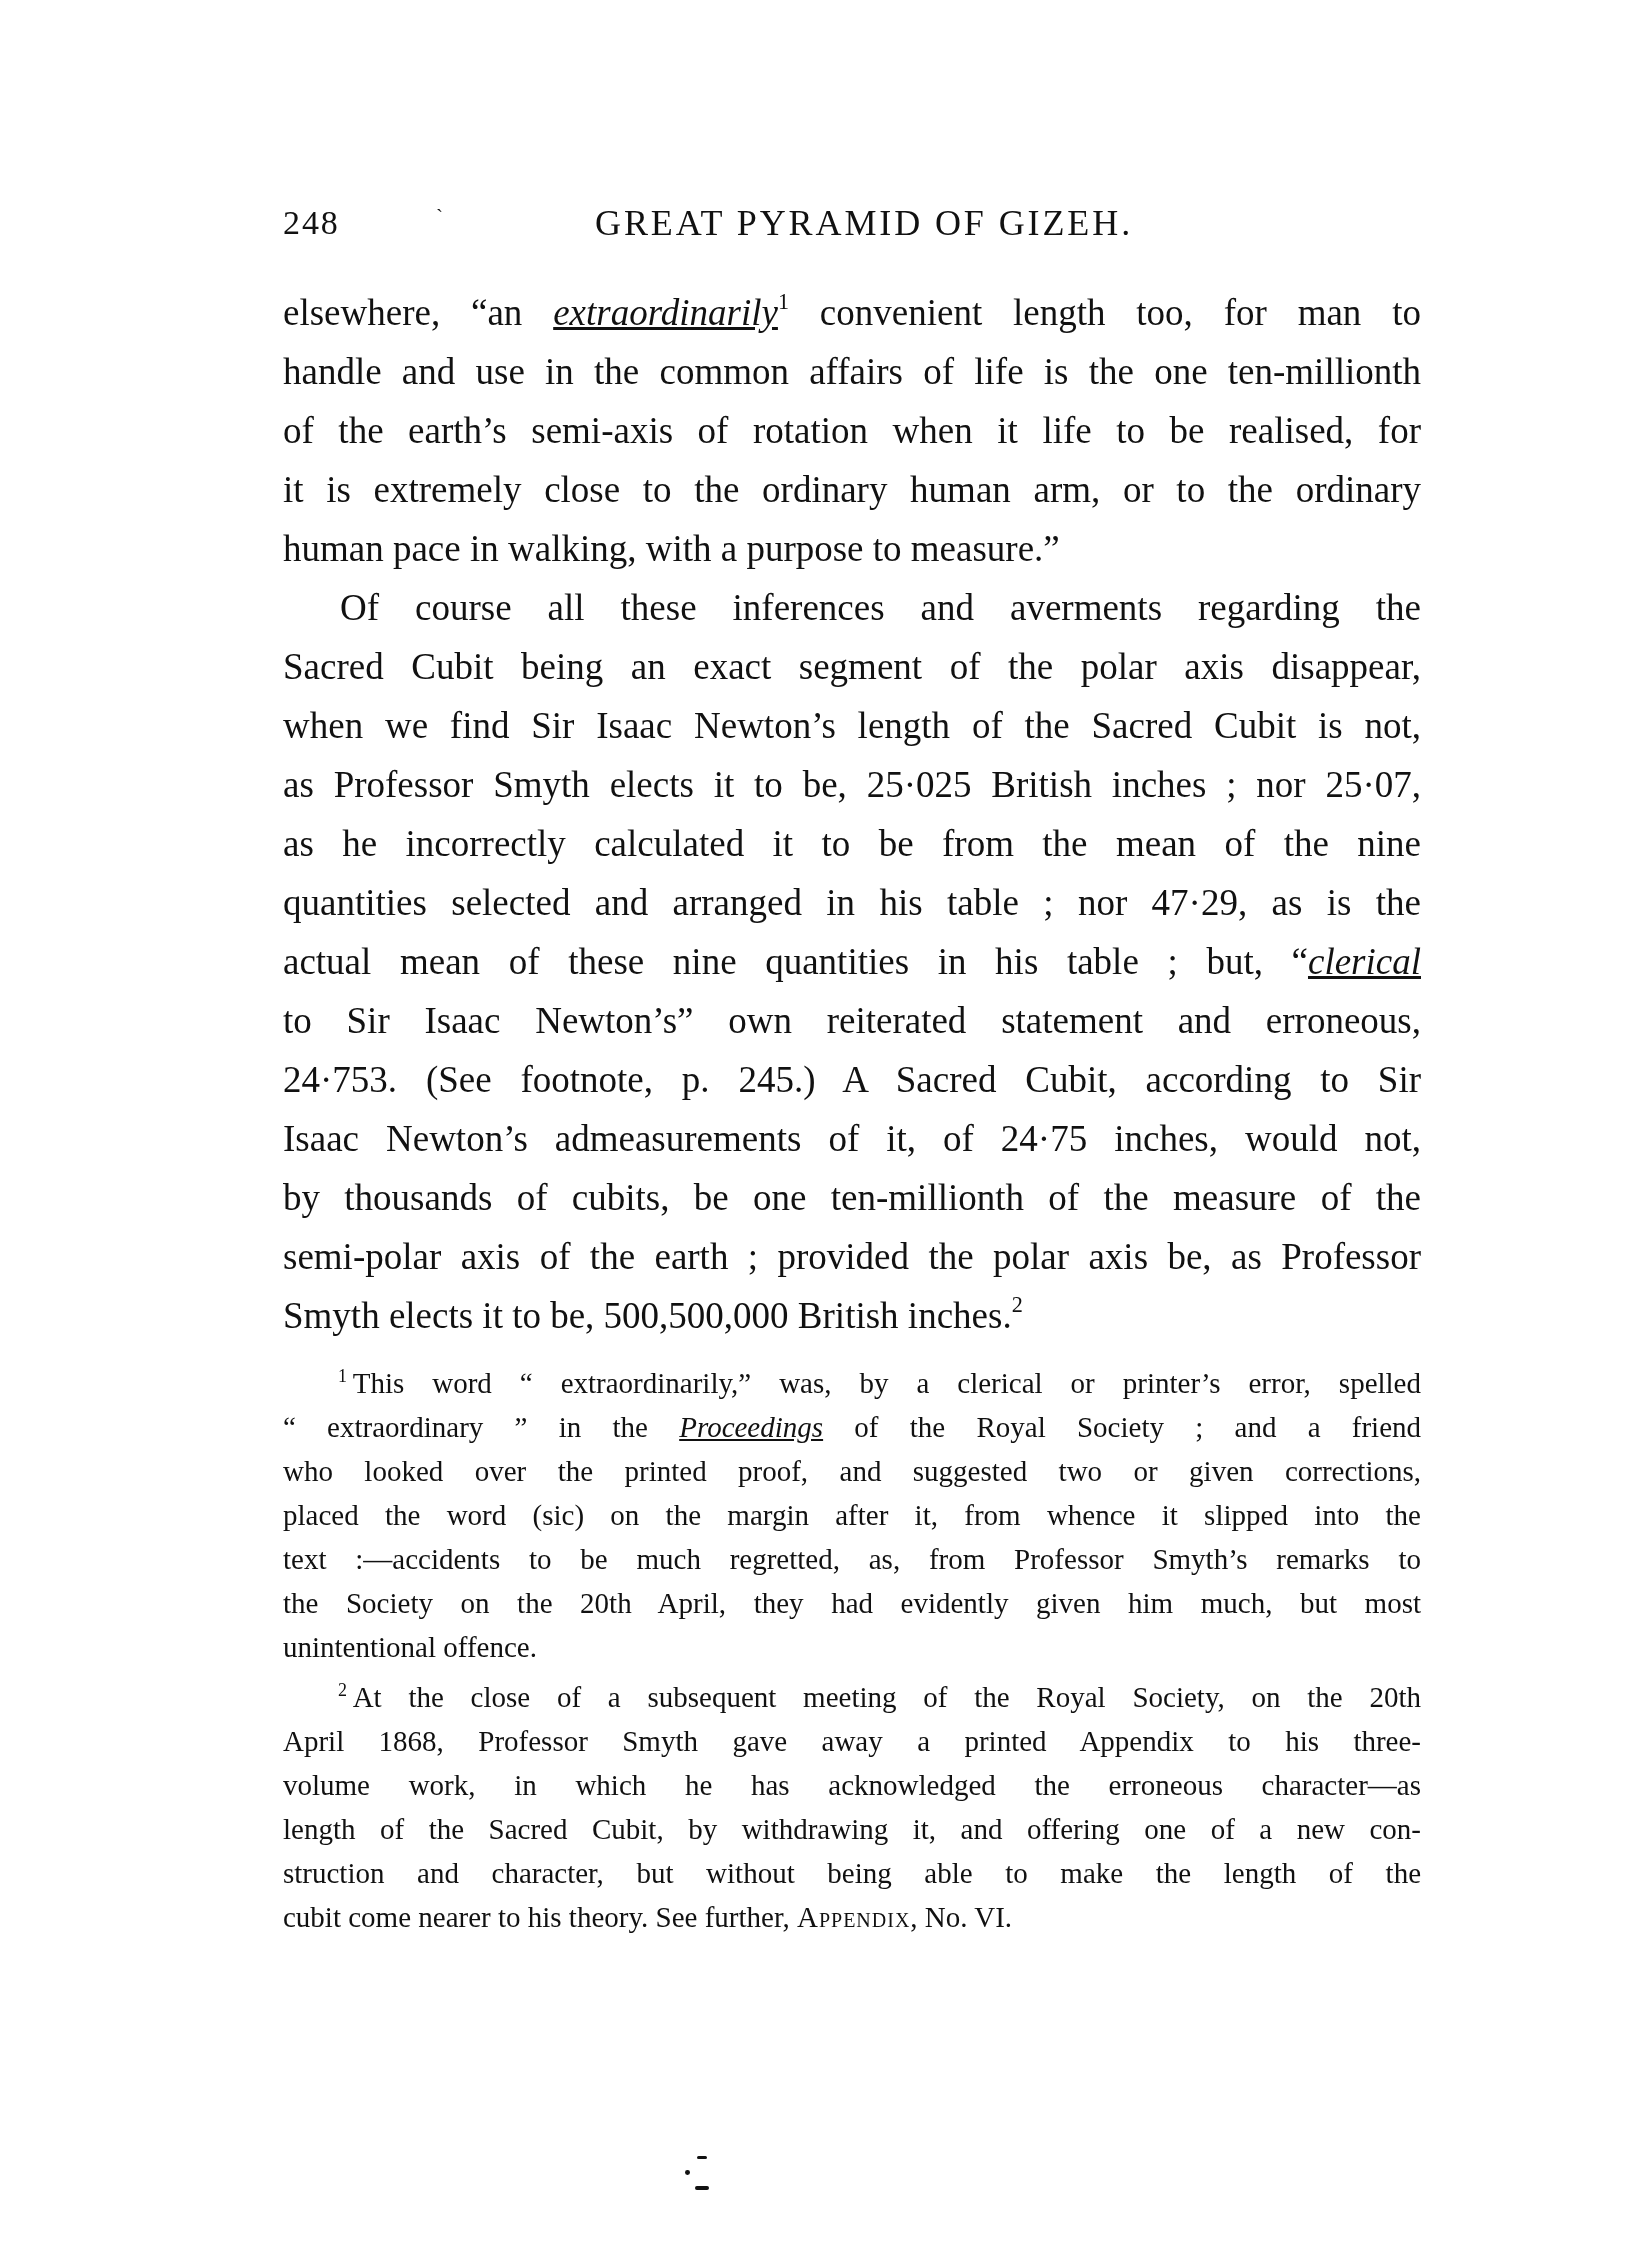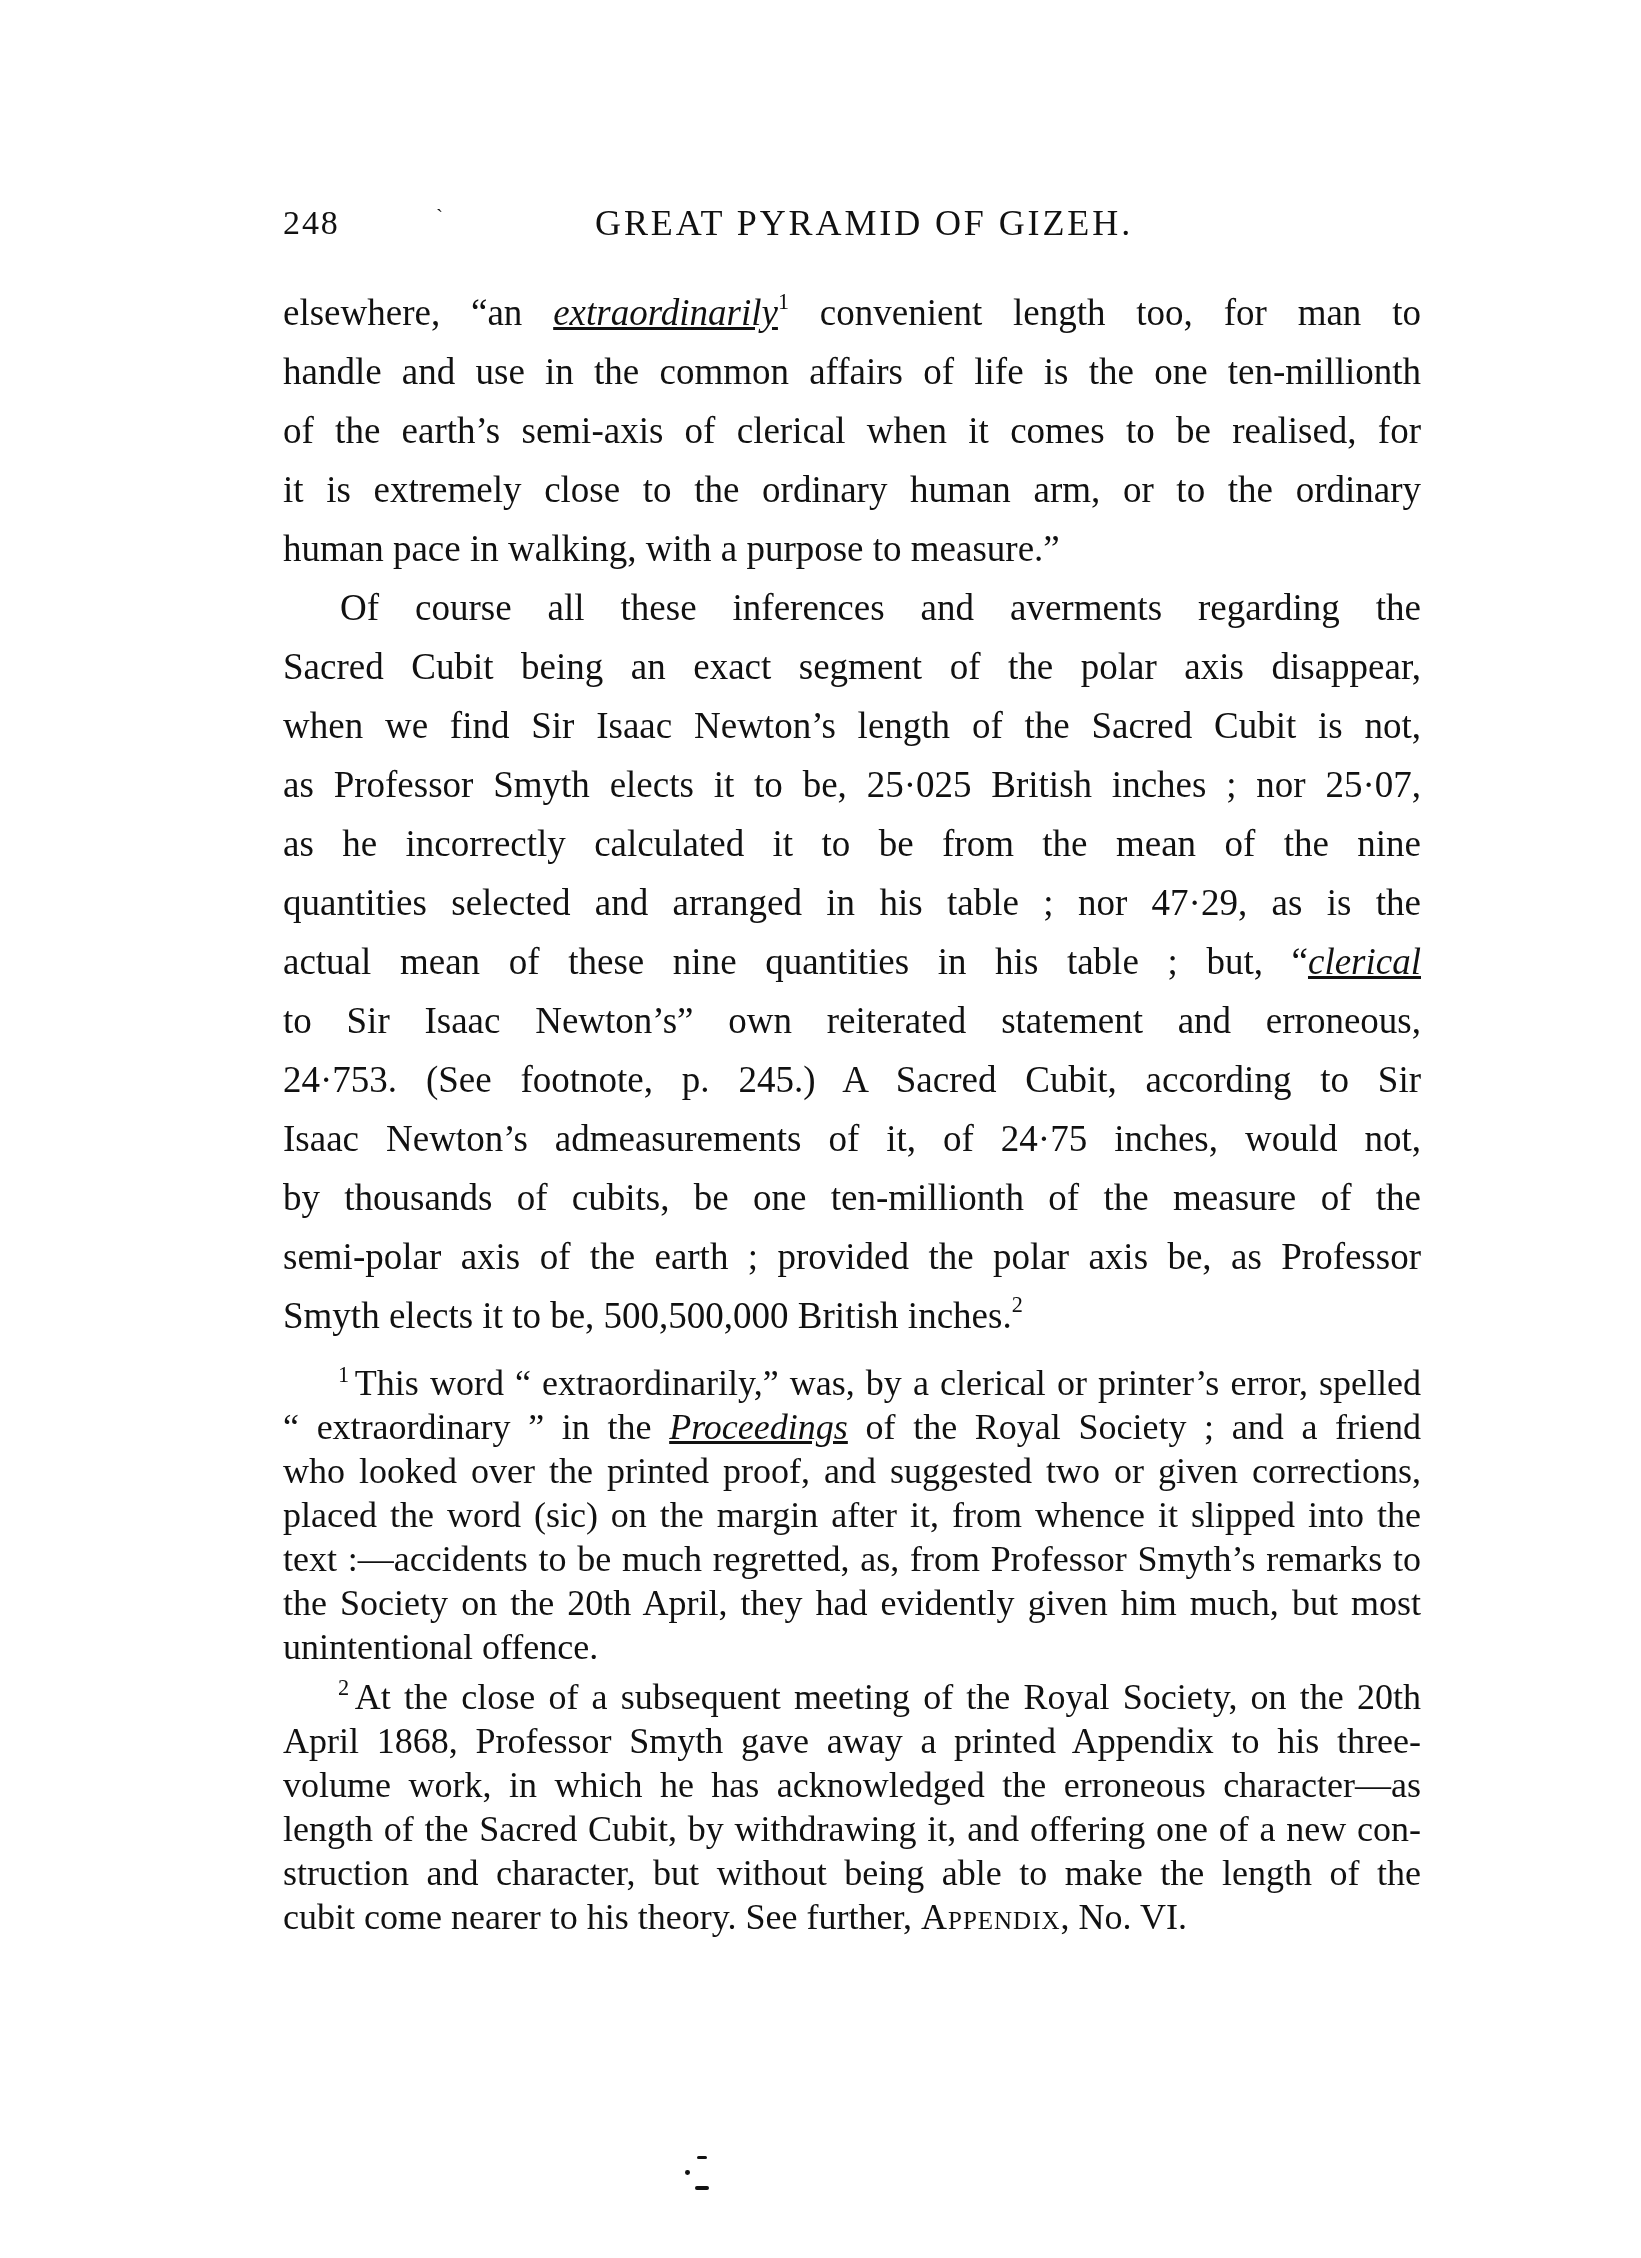--- a/index.html
+++ b/index.html
@@ -58,21 +58,21 @@
       font-size: 37px;
       line-height: 59px;
       text-align: justify;
       text-align-last: left;
     }
     .footnotes {
       position: absolute;
       left: 283px;
       top: 1361px;
       width: 1138px;
-      font-size: 36px;
+      font-size: 29px;
       line-height: 44px;
     }
     sup {
       font-size: 0.6em;
       vertical-align: 0.7em;
       line-height: 0;
     }
     .fn-mark {
       font-size: 0.62em;
       vertical-align: 0.6em;
@@ -117,21 +117,21 @@
   <div class="running-head">
     <span class="page-number">248</span>
     <span class="head-mark">`</span>
     <span class="head-title">GREAT PYRAMID OF GIZEH.</span>
   </div>
 
   <div class="body-text">
     <div>
       <span class="line"><span>elsewhere, “an </span><em>extraordinarily</em><sup>1</sup><span> convenient length too, for man to</span></span>
       <span class="line">handle and use in the common affairs of life is the one ten-millionth</span>
-      <span class="line">of the earth’s semi-axis of clerical when it comes to be realised, for</span>
+      <span class="line">of the earth’s semi-axis of rotation when it life to be realised, for</span>
       <span class="line">it is extremely close to the ordinary human arm, or to the ordinary</span>
       <span class="line last">human pace in walking, with a purpose to measure.”</span>
     </div>
     <div>
       <span class="line" style="padding-left:57px">Of course all these inferences and averments regarding the</span>
       <span class="line">Sacred Cubit being an exact segment of the polar axis disappear,</span>
       <span class="line">when we find Sir Isaac Newton’s length of the Sacred Cubit is not,</span>
       <span class="line">as Professor Smyth elects it to be, 25·025 British inches ;  nor 25·07,</span>
       <span class="line">as he incorrectly calculated it to be from the mean of the nine</span>
       <span class="line">quantities selected and arranged in his table ; nor 47·29, as is the</span>

